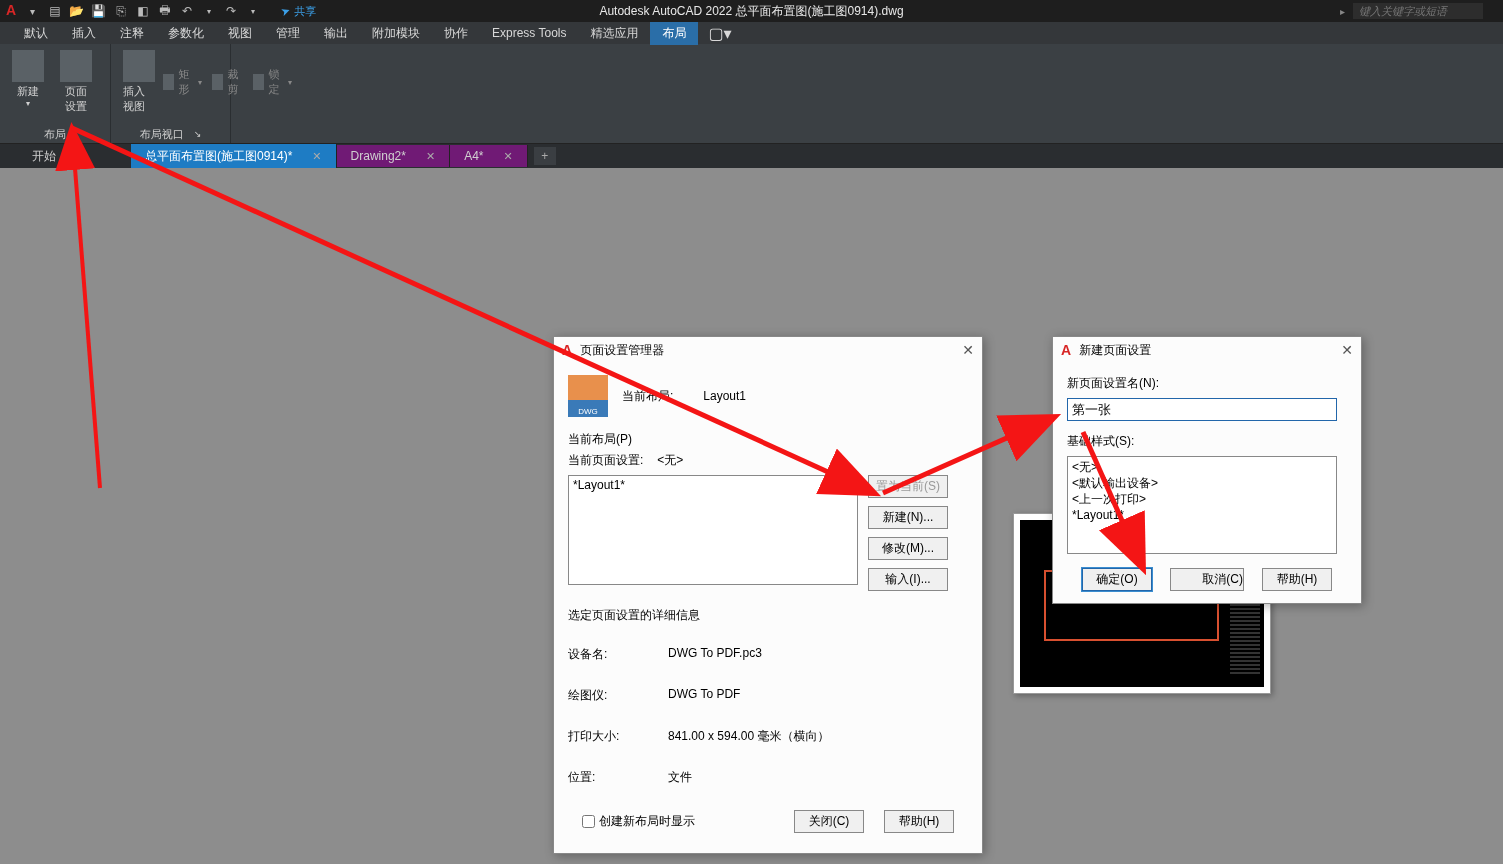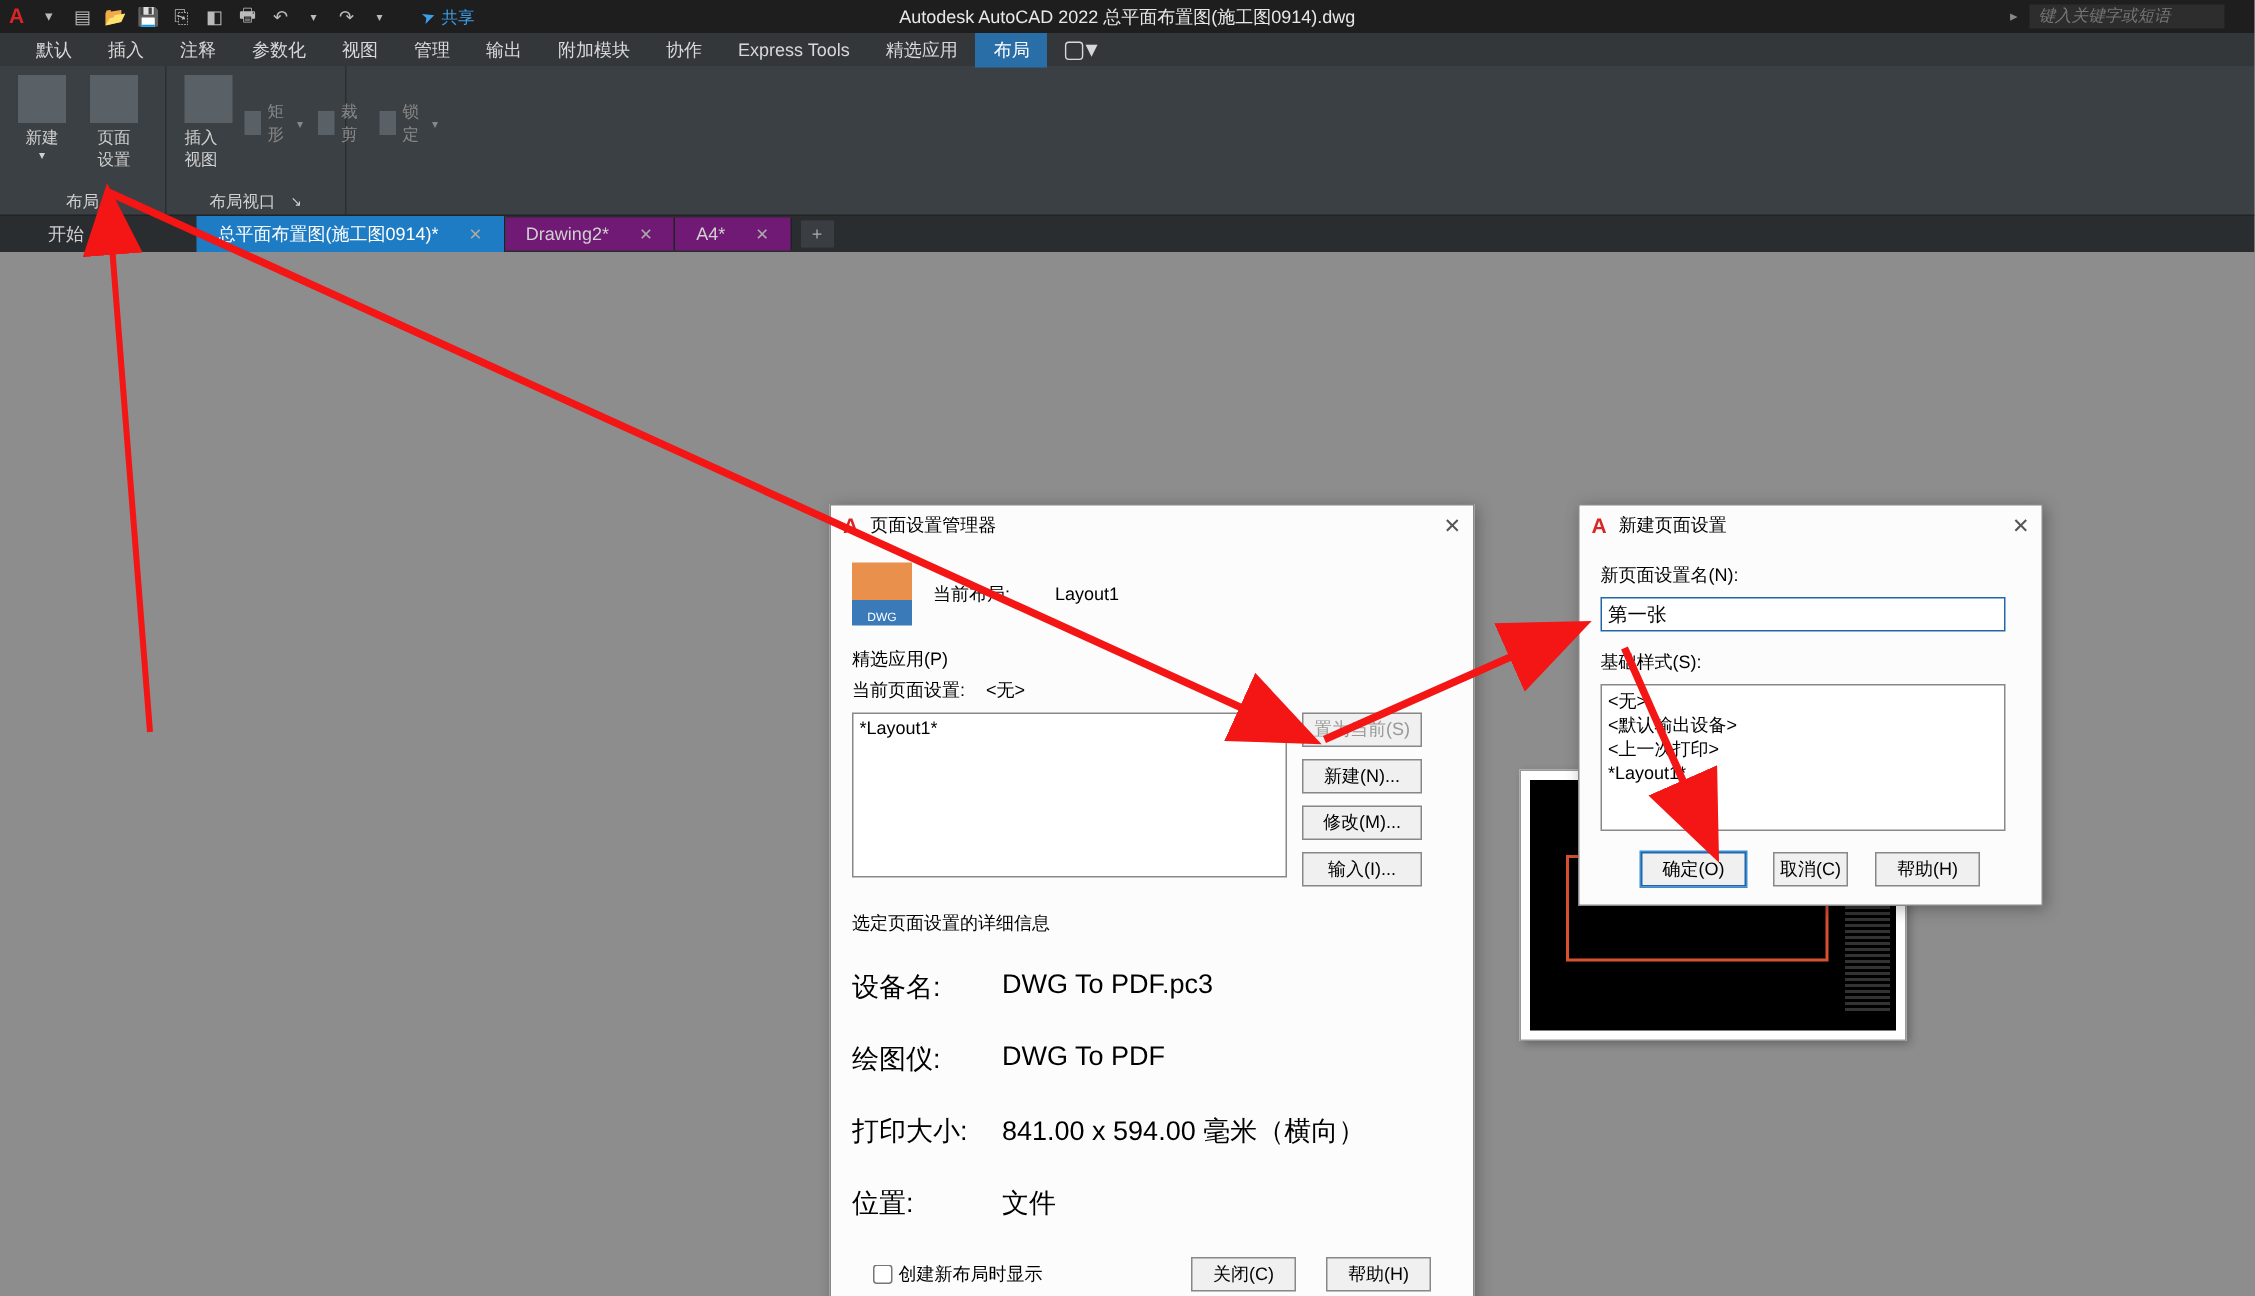--- a/index.html
+++ b/index.html
@@ -55,21 +55,21 @@
 .dialog .dlg-title .close-x { margin-left: auto; color: #555; font-size: 14px; cursor: pointer; }
 .dlg-body { padding: 12px 14px; }
 .dlg-row { display: flex; align-items: center; margin-bottom: 6px; }
 .fieldset { border: none; margin-top: 8px; }
 .fieldset-legend { font-size: 12px; color: #000; margin-bottom: 4px; }
 .listbox { width: 290px; height: 110px; border: 1px solid #888; background: #fff; padding: 2px 4px; font-size: 12px; }
 .btn { background: #f0f0f0; border: 1px solid #888; padding: 2px 0; font-size: 12px; cursor: pointer; text-align: center; width: 80px; }
 .btn.disabled { color: #999; }
 .btn.default { border: 1px solid #2266aa; box-shadow: 0 0 0 1px #3a8dd0; }
 .details { margin-top: 10px; }
-.details-row { display: flex; padding: 2px 0; font-size: 18px; margin-top: 20px; }
+.details-row { display: flex; padding: 2px 0; font-size: 12px; margin-top: 20px; }
 .details-row .k { width: 100px; color: #000; }
 .details-row .v { color: #000; }
 .dlg-footer { display: flex; justify-content: flex-end; gap: 20px; padding: 8px 14px; align-items: center; margin-top: 14px; }
 .cb-row { display: flex; align-items: center; gap: 4px; margin-right: auto; }
 
 
 .text-input { width: 270px; border: 1px solid #2266aa; padding: 3px 4px; font-size: 13px; outline: none; }
 .listbox2 { width: 270px; height: 98px; border: 1px solid #888; background: #fff; padding: 2px 4px; font-size: 12px; line-height: 16px; }
 
 
@@ -198,21 +198,21 @@
     <span>页面设置管理器</span>
     <span class="close-x">✕</span>
   </div>
   <div class="dlg-body">
     <div class="dlg-row" style="gap:14px;margin-bottom:14px;">
       <div style="width:40px;height:42px;background:linear-gradient(180deg,#e8904c 0%,#e8904c 60%,#3a7ab8 60%);display:flex;align-items:flex-end;justify-content:center;color:#fff;font-size:8px;padding-bottom:1px;">DWG</div>
       <span>当前布局:</span>
       <span style="margin-left:16px;">Layout1</span>
     </div>
     <div class="fieldset">
-      <div class="fieldset-legend">精选应用(P)</div>
+      <div class="fieldset-legend">当前布局(P)</div>
       <div class="dlg-row" style="gap:14px;">
         <span>当前页面设置:</span>
         <span>&lt;无&gt;</span>
       </div>
       <div style="display:flex;gap:10px;align-items:flex-start;">
         <div class="listbox">
           <div>*Layout1*</div>
         </div>
         <div style="display:flex;flex-direction:column;gap:8px;">
           <button class="btn disabled">置为当前(S)</button>
@@ -263,21 +263,21 @@
     <input class="text-input" value="第一张" style="">
     <div style="margin:12px 0 6px;">基础样式(S):</div>
     <div class="listbox2">
       <div>&lt;无&gt;</div>
       <div>&lt;默认输出设备&gt;</div>
       <div>&lt;上一次打印&gt;</div>
       <div>*Layout1*</div>
     </div>
     <div style="display:flex;justify-content:center;gap:18px;margin-top:14px;">
       <button class="btn default" style="width:70px;">确定(O)</button>
-      <button class="btn" style="width:50px;">取消(C)</button>
+      <button class="btn" style="width:74px;text-align:right;">取消(C)</button>
       <button class="btn" style="width:70px;">帮助(H)</button>
     </div>
   </div>
 </div>
 
 <svg class="arrows" width="1503" height="864">
   <defs>
     <marker id="ah" markerWidth="12" markerHeight="12" refX="10" refY="5" orient="auto">
       <path d="M0,0 L12,5 L0,10 Z" fill="#f41515"></path>
     </marker>

